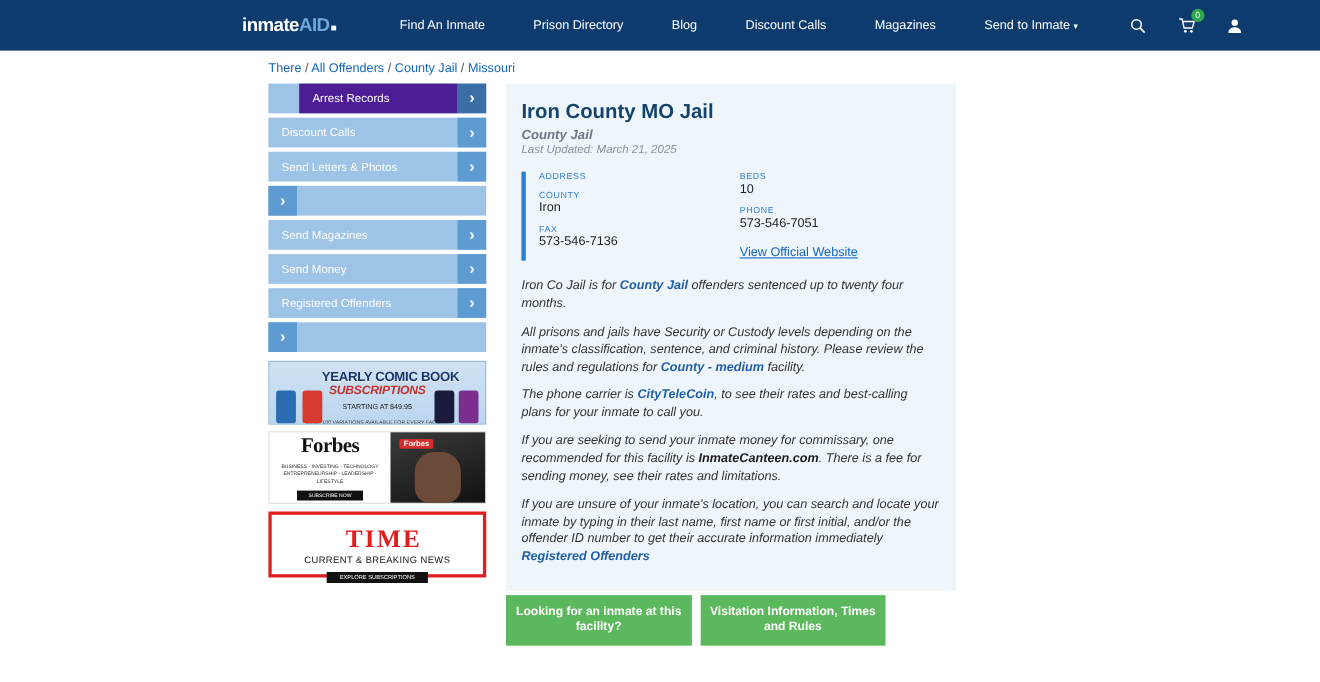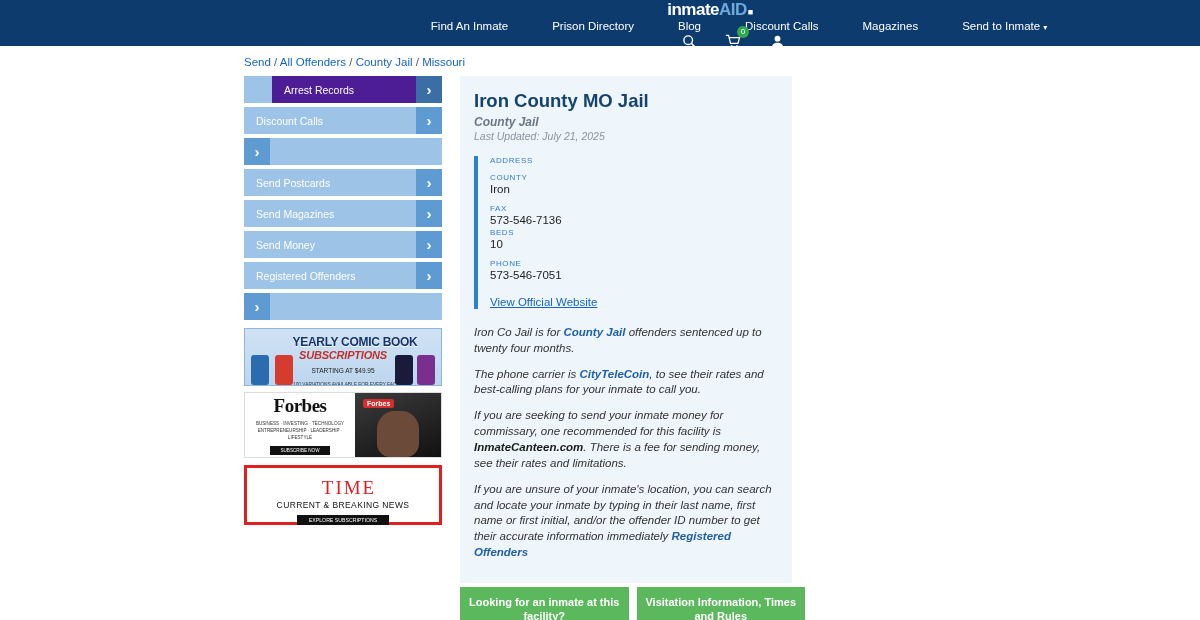--- a/index.html
+++ b/index.html
@@ -14,21 +14,20 @@
   }
 
   
   .navbar{
     height:46px;
     background:#0d3b6e;
     display:flex;
     align-items:center;
     padding:0 0 0 220px;
     color:#fff;
-    flex-direction:column;
   }
   .brand{
     font-size:17px;
     font-weight:bold;
     letter-spacing:-0.5px;
     color:#ffffff;
     display:flex;
     align-items:baseline;
   }
   .brand .aid{ color:#6fa8dc; }
@@ -191,32 +190,32 @@
   .ad-time{
     height:60px;
     border:3px solid #e02020;
     background:#fff;
     margin-top:7px;
     text-align:center;
     padding-top:9px;
   }
   .ad-time .tname{
     font-family:"Liberation Serif", serif;
-    color:#e02020; font-size:19px; font-weight:normal; letter-spacing:2px;padding-left:12px;
+    color:#e02020; font-size:23px; font-weight:bold; letter-spacing:2px;padding-left:12px;
   }
   .ad-time .tsub{ font-size:8.5px; color:#111; letter-spacing:0.4px; margin-top:1px;}
   .ad-time .tbtn{
     display:inline-block; margin-top:5px; background:#111; color:#fff;
     font-size:5.2px; padding:2px 12px;
   }
 
   
   .panel{
     background:#eef5fb;
-    width:332px;
+    width:409px;
     padding:14px 14px 12px 14px;
   }
   .panel h1{
     margin:0;
     font-size:18.5px;
     color:#14446e;
     font-weight:bold;
   }
   .panel .subtype{
     font-style:italic;
@@ -230,21 +229,20 @@
     color:#8b949e;
     font-size:10.5px;
     margin-top:1px;
   }
 
   .info-block{
     margin-top:14px;
     border-left:4px solid #2f7fd1;
     padding-left:12px;
     display:flex;
-    flex-direction:column;
   }
   .info-col{ width:50%; }
   .info-label{
     font-size:8px;
     color:#2f7fd1;
     letter-spacing:0.6px;
     text-transform:uppercase;
     margin-top:8px;
   }
   .info-col .info-label:first-child{ margin-top:0; }
@@ -314,40 +312,40 @@
     <div class="icon-btn">
       <svg width="15" height="15" viewBox="0 0 16 16">
           <circle cx="8" cy="5" r="3.1" fill="#fff"></circle>
           <path d="M1.8 15c0-3.6 2.8-5.6 6.2-5.6s6.2 2 6.2 5.6z" fill="#fff"></path>
         </svg>
     </div>
   </div>
 </div>
 
 <div class="breadcrumb">
-  <a href="#">Send</a><span class="sep"> / </span><a href="#">All Offenders</a><span class="sep"> / </span><a href="#">County Jail</a><span class="sep"> / </span><a href="#">Missouri</a>
+  <a href="#">There</a><span class="sep"> / </span><a href="#">All Offenders</a><span class="sep"> / </span><a href="#">County Jail</a><span class="sep"> / </span><a href="#">Missouri</a>
 </div>
 
 <div class="page">
 
   <div class="sidebar">
 
     <div class="side-btn first">
       <div class="lbl">Arrest Records</div>
       <div class="arrow">›</div>
     </div>
     <div class="side-btn">
       <div class="lbl">Discount Calls</div>
       <div class="arrow">›</div>
     </div>
     <div class="side-btn">
-      <div class="arrow">›</div>
-    </div>
-    <div class="side-btn">
-      <div class="lbl">Send Postcards</div>
+      <div class="lbl">Send Letters &amp; Photos</div>
+      <div class="arrow">›</div>
+    </div>
+    <div class="side-btn">
       <div class="arrow">›</div>
     </div>
     <div class="side-btn">
       <div class="lbl">Send Magazines</div>
       <div class="arrow">›</div>
     </div>
     <div class="side-btn">
       <div class="lbl">Send Money</div>
       <div class="arrow">›</div>
     </div>
@@ -389,21 +387,21 @@
       <div class="tname">TIME</div>
       <div class="tsub">CURRENT &amp; BREAKING NEWS</div>
       <div class="tbtn">EXPLORE SUBSCRIPTIONS</div>
     </div>
   </div>
 
   <div class="content">
     <div class="panel">
       <h1>Iron County MO Jail</h1>
       <div class="subtype">County Jail</div>
-      <div class="updated">Last Updated: July 21, 2025</div>
+      <div class="updated">Last Updated: March 21, 2025</div>
 
       <div class="info-block">
         <div class="info-col">
           <div class="info-label">ADDRESS</div>
           <div class="info-label">COUNTY</div>
           <div class="info-value">Iron</div>
           <div class="info-label">FAX</div>
           <div class="info-value">573-546-7136</div>
         </div>
         <div class="info-col">
@@ -415,20 +413,23 @@
             <a href="#">View Official Website</a>
           </div>
         </div>
       </div>
 
       <div class="desc">
         <p>
           <span>Iron Co Jail is for </span><b>County Jail</b><span> offenders sentenced up to twenty four months.</span>
         </p>
         <p>
+          <span>All prisons and jails have Security or Custody levels depending on the inmate's classification, sentence, and criminal history. Please review the rules and regulations for </span><b>County - medium</b><span> facility.</span>
+        </p>
+        <p>
           <span>The phone carrier is </span><b>CityTeleCoin</b><span>, to see their rates and best-calling plans for your inmate to call you.</span>
         </p>
         <p>
           <span>If you are seeking to send your inmate money for commissary, one recommended for this facility is </span><span class="dark">InmateCanteen.com</span><span>. There is a fee for sending money, see their rates and limitations.</span>
         </p>
         <p>
           <span>If you are unsure of your inmate's location, you can search and locate your inmate by typing in their last name, first name or first initial, and/or the offender ID number to get their accurate information immediately </span><a class="reg" href="#">Registered Offenders</a>
         </p>
       </div>
     </div>

